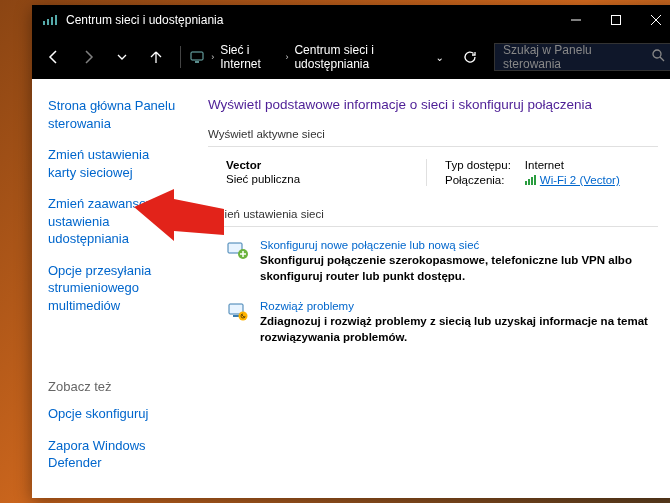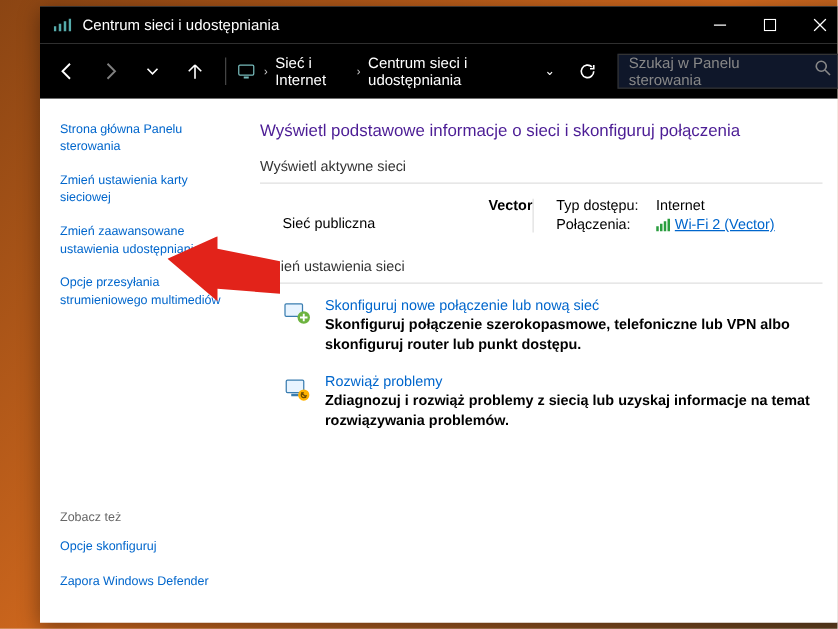--- a/index.html
+++ b/index.html
@@ -16,32 +16,32 @@
   .address { flex: 1; display: flex; align-items: center; color: #fff; font-size: 12px; height: 32px; }
   .address .seg { padding: 0 4px; }
   .address .caret { padding: 0 2px; font-size: 9px; opacity:.8;}
   .address .home-icon { width:20px; height:20px; display:flex; align-items:center; justify-content:center; margin-right:4px; }
   .addr-down { color:#fff; font-size:10px; padding:0 8px; }
   .refresh { width:32px; height:32px; display:flex; align-items:center; justify-content:center; color:#fff; }
   .search { width: 180px; height: 28px; background: #0f172a; border: 1px solid #333; display: flex; align-items: center; padding: 0 8px; margin-left: 6px; }
   .search span { color: #888; font-size: 12px; flex:1; }
   .search-ico { color:#888; }
   .content { flex: 1; display: flex; background: #fff; position: relative; }
-  .sidebar { width: 158px; padding: 18px 12px 12px 16px; font-size: 10px; color: #333; display:flex; flex-direction:column;justify-content:space-between; }
+  .sidebar { width: 158px; padding: 18px 12px 12px 16px; font-size: 13px; color: #333; display:flex; flex-direction:column;justify-content:space-between; }
   .sidebar .item { margin-bottom: 14px; line-height: 1.35; }
   .sidebar .link { color: #0066cc; cursor: pointer; }
   .sidebar .spacer { flex:1; }
   .sidebar .footer-head { color:#666; margin-bottom:10px; }
   .main { flex: 1; padding: 18px 22px 12px 18px; font-size: 11.5px; }
   .page-title { color: #4c1d95; font-size: 13.5px; font-weight: 400; margin-bottom: 16px; }
   .section-head { color: #333; margin-bottom: 6px; }
   .hr { height: 1px; background: #e0e0e0; margin-bottom: 12px; }
   .net-block { display: flex; margin-bottom: 22px; margin-left: 18px; }
   .net-left { flex: 0 0 200px; }
-  .net-left .name { font-weight: 600; color:#000; margin-bottom:2px;text-align:right; }
+  .net-left .name { font-weight: 600; color:#000; margin-bottom:2px; }
   .net-left .type { color:#000; }
   .net-sep { width:1px; background:#e0e0e0; margin-right:18px; }
   .net-right { display: grid; grid-template-columns: auto auto; column-gap: 14px; row-gap: 3px; align-self: start; }
   .net-right .label { color:#000; }
   .net-right .val { color:#000; }
   .net-right .val.link { color:#0066cc; cursor:pointer; display:flex; align-items:center; gap:4px;text-decoration:underline; }
   .wifi-icon { display:inline-flex; align-items:flex-end; gap:1px; }
   .wifi-icon i { display:block; background:#2a9d3f; width:2px; }
   .wifi-icon i:nth-child(1){height:4px} .wifi-icon i:nth-child(2){height:6px} .wifi-icon i:nth-child(3){height:8px} .wifi-icon i:nth-child(4){height:10px}
   .action-row { display:flex; gap:10px; margin-bottom:16px; margin-left: 18px; }

